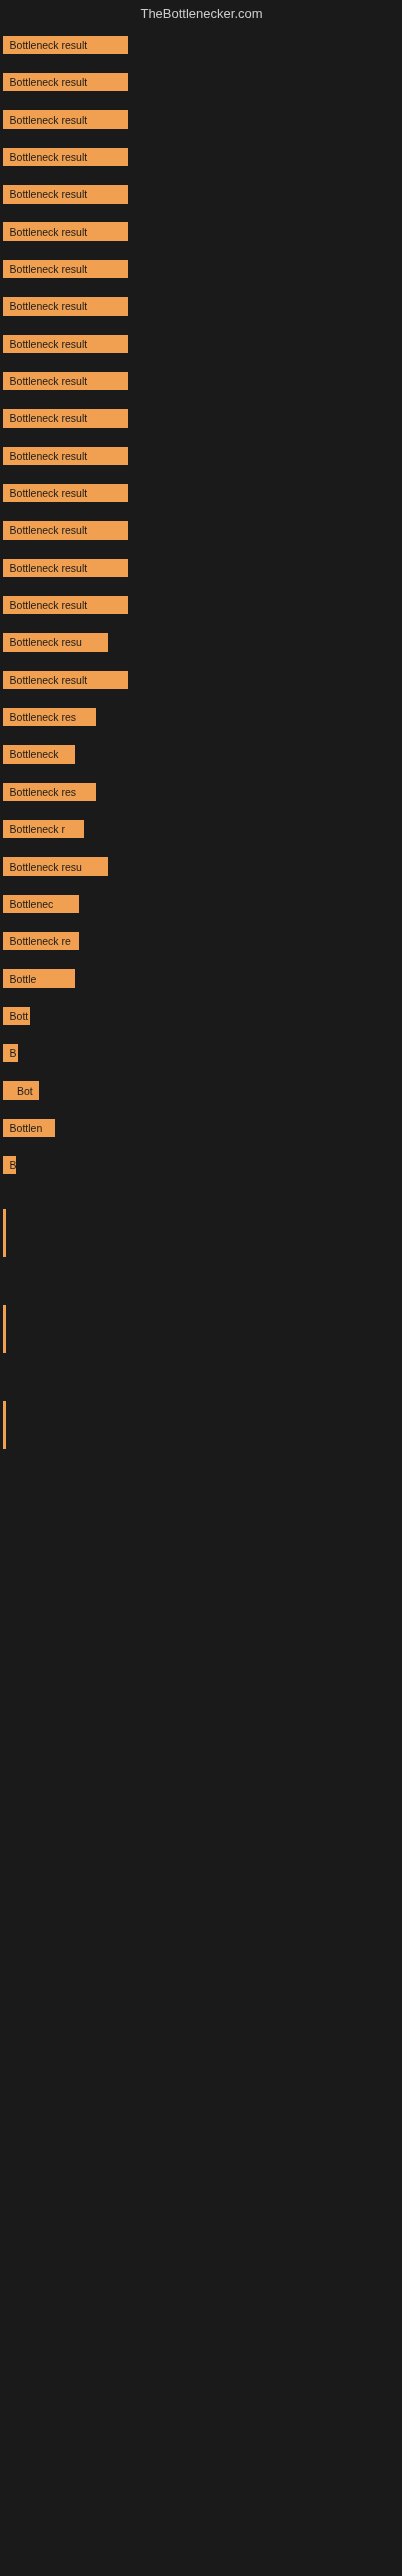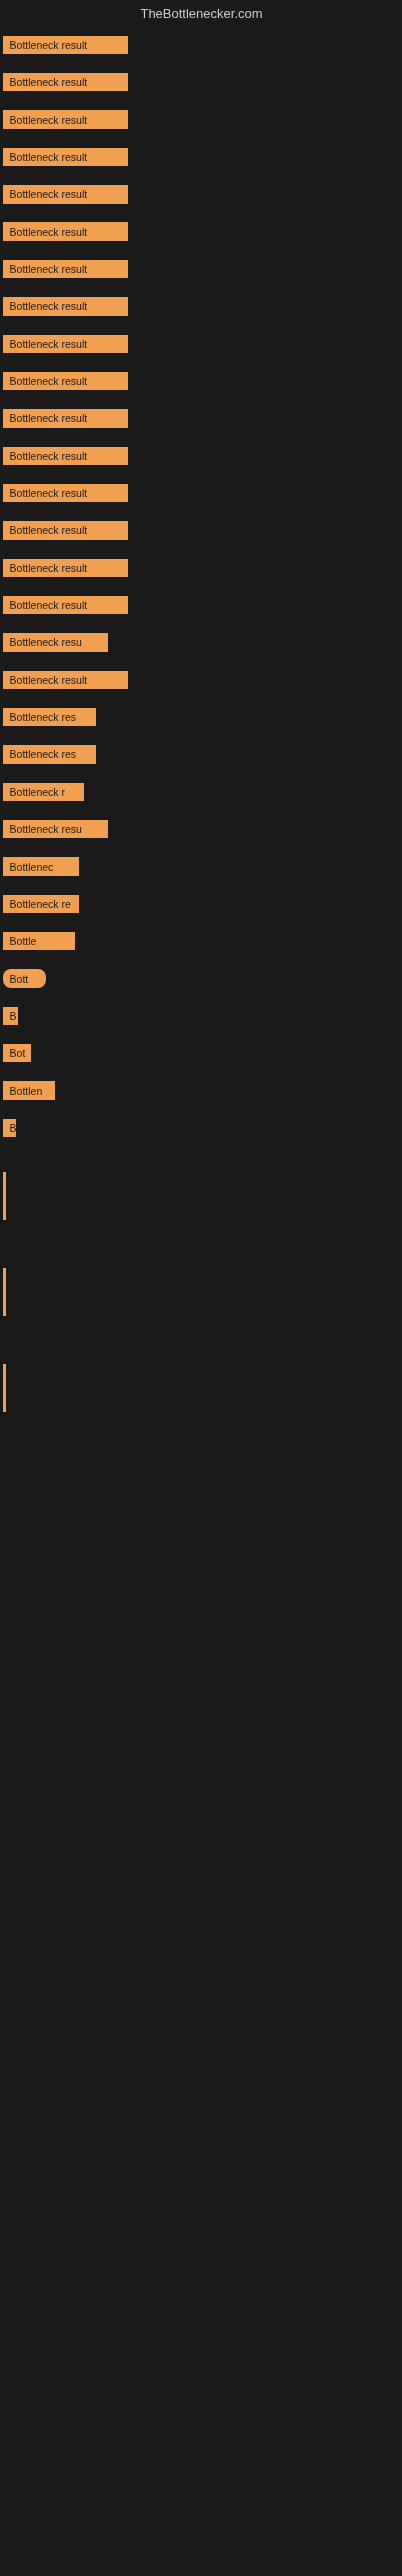--- a/index.html
+++ b/index.html
@@ -62,29 +62,30 @@
     <div class="row"><span class="bottleneck-bar" style="width: 125px;">Bottleneck result</span></div>
     <div class="row"><span class="bottleneck-bar" style="width: 125px;">Bottleneck result</span></div>
     <div class="row"><span class="bottleneck-bar" style="width: 125px;">Bottleneck result</span></div>
     <div class="row"><span class="bottleneck-bar" style="width: 125px;">Bottleneck result</span></div>
     <div class="row"><span class="bottleneck-bar" style="width: 125px;">Bottleneck result</span></div>
     <div class="row"><span class="bottleneck-bar" style="width: 125px;">Bottleneck result</span></div>
     <div class="row"><span class="bottleneck-bar" style="width: 125px;">Bottleneck result</span></div>
     <div class="row"><span class="bottleneck-bar" style="width: 105px;">Bottleneck resu</span></div>
     <div class="row"><span class="bottleneck-bar" style="width: 125px;">Bottleneck result</span></div>
     <div class="row"><span class="bottleneck-bar" style="width: 93px;">Bottleneck res</span></div>
+    <div class="row"><span class="bottleneck-bar" style="width: 72px;">Bottleneck</span></div>
     <div class="row"><span class="bottleneck-bar" style="width: 93px;">Bottleneck res</span></div>
     <div class="row"><span class="bottleneck-bar" style="width: 81px;">Bottleneck r</span></div>
     <div class="row"><span class="bottleneck-bar" style="width: 105px;">Bottleneck resu</span></div>
     <div class="row"><span class="bottleneck-bar" style="width: 76px;">Bottlenec</span></div>
     <div class="row"><span class="bottleneck-bar" style="width: 76px;">Bottleneck re</span></div>
     <div class="row"><span class="bottleneck-bar" style="width: 72px;">Bottle</span></div>
-    <div class="row"><span class="bottleneck-bar" style="width: 43px; border-radius: 8px;">Bott</span></div>
+    <div class="row"><span class="bottleneck-bar" style="width: 27px;">Bott</span></div>
     <div class="row"><span class="bottleneck-bar" style="width: 14.5px;">B</span></div>
-    <div class="row"><span class="bottleneck-bar" style="width: 28px; text-align: right;">Bot</span></div>
+    <div class="row"><span class="bottleneck-bar" style="width: 36px; text-align: right;">Bot</span></div>
     <div class="row"><span class="bottleneck-bar" style="width: 52px;">Bottlen</span></div>
     <div class="row"><span class="bottleneck-bar" style="width: 12px;">B</span></div>
   </div>
 
 <div style="height:24px;"></div>
 
 <div style="width:2.4px; height:48px; background-color:#f0a050; margin-left:3.2px;"></div>
 
 <div style="height:48px;"></div>
 

